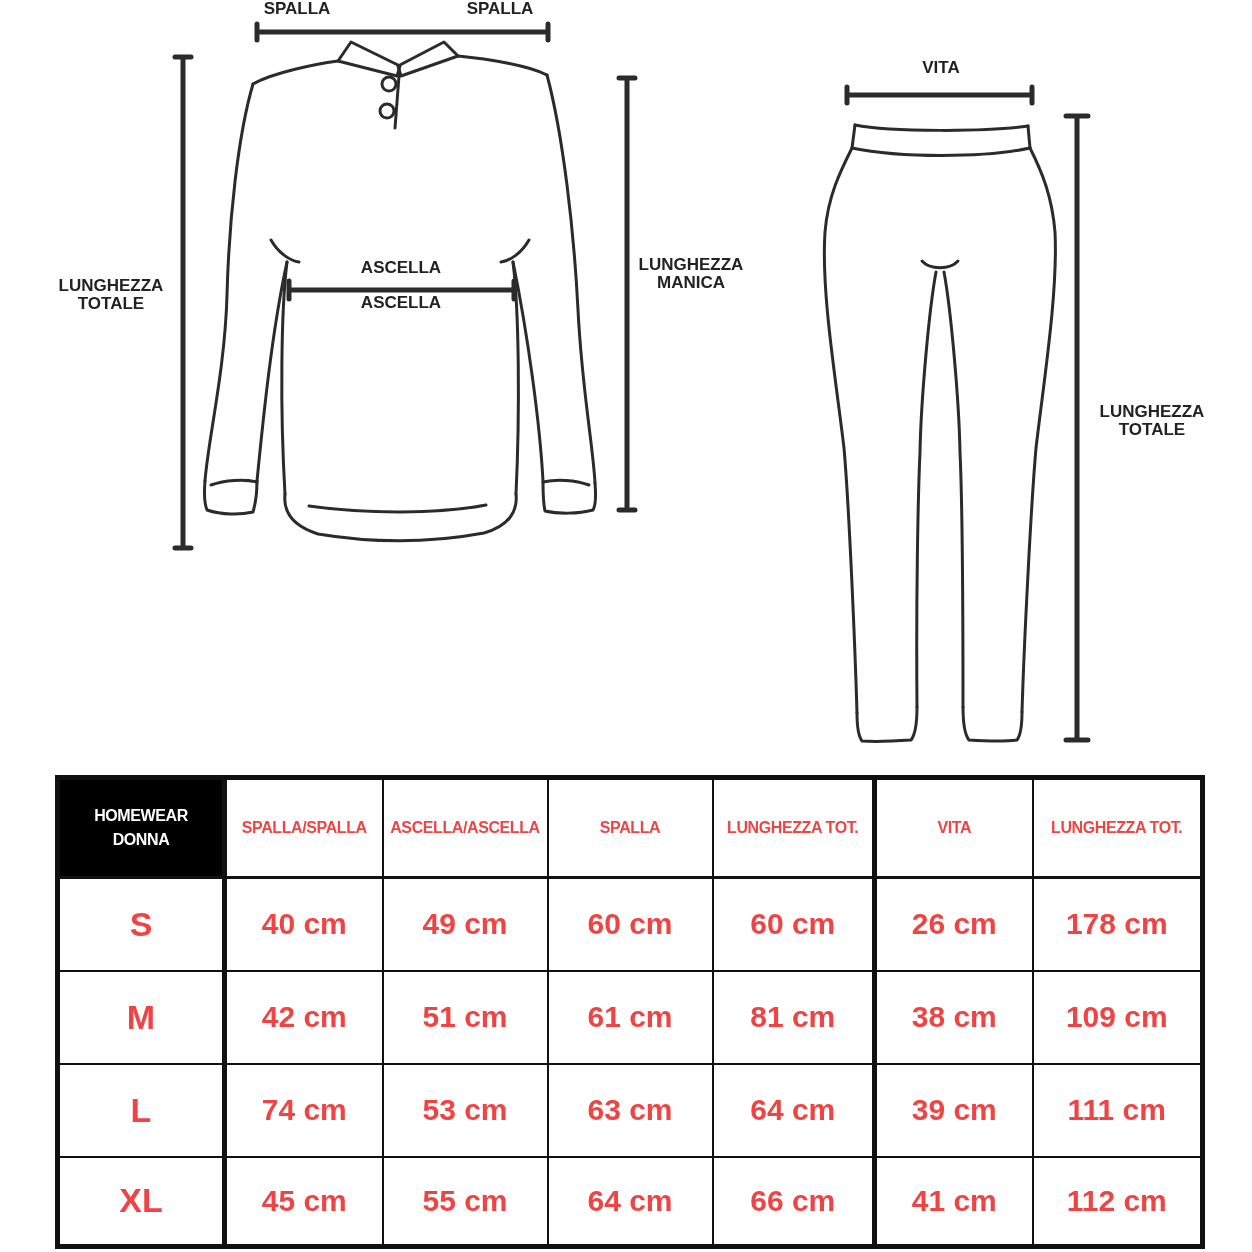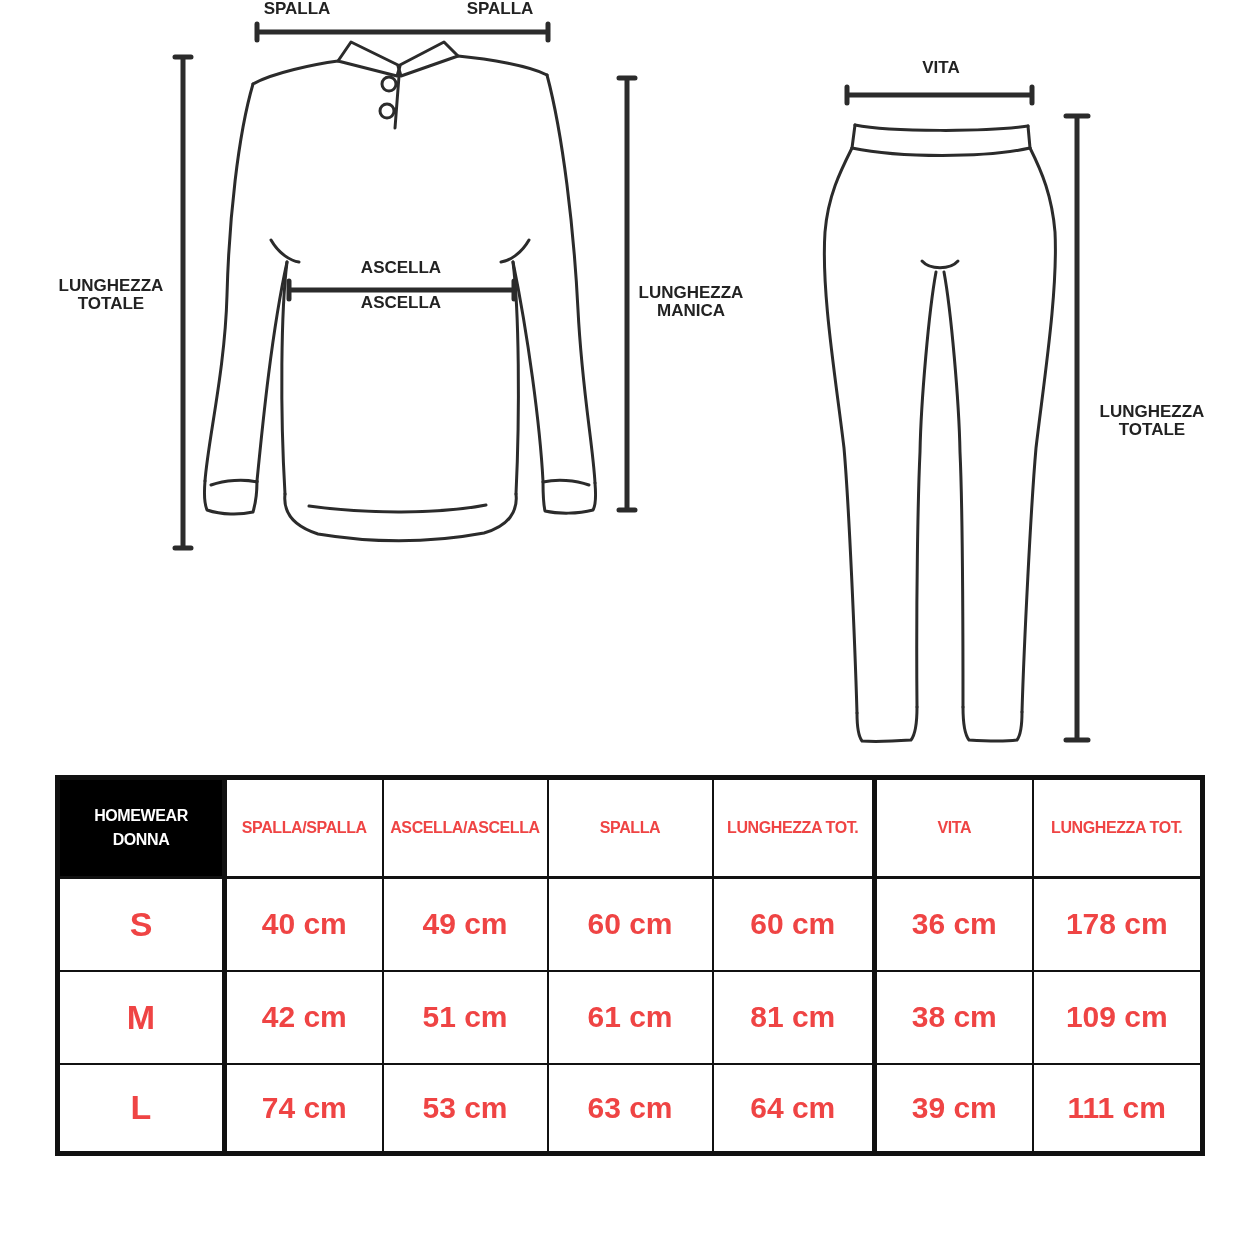--- a/index.html
+++ b/index.html
@@ -92,21 +92,21 @@
       <path d="M963 707 C963 724 965 735 969 740 C984 741 1002 742 1017 740 C1020 736 1022 727 1022 712"></path>
       <path d="M1022 712 C1024 645 1031 505 1036 448 C1044 380 1058 292 1055 232 C1052 196 1042 172 1030 148"></path>
     </g>
   </svg>
 
   <div class="lbl" style="left:297px;top:0px;">SPALLA</div>
   <div class="lbl" style="left:500px;top:0px;">SPALLA</div>
   <div class="lbl" style="left:401px;top:259px;">ASCELLA</div>
   <div class="lbl" style="left:401px;top:294px;">ASCELLA</div>
   <div class="lbl wrap" style="left:111px;top:277px;">LUNGHEZZA TOTALE</div>
-  <div class="lbl wrap" style="left:691px;top:284px;">LUNGHEZZA MANICA</div>
+  <div class="lbl wrap" style="left:691px;top:256px;">LUNGHEZZA MANICA</div>
   <div class="lbl" style="left:941px;top:59px;">VITA</div>
   <div class="lbl wrap" style="left:1152px;top:403px;">LUNGHEZZA TOTALE</div>
 
   <div class="size-table-wrap">
     <table>
       <colgroup>
         <col style="width:167px">
           <col style="width:158px">
           <col style="width:165px">
         <col style="width:165px">
@@ -125,37 +125,46 @@
         <th class="thickR">LUNGHEZZA TOT.</th>
         <th>VITA</th>
         <th>LUNGHEZZA TOT.</th>
       </tr>
       <tr class="r">
         <td class="size thickR">S</td>
         <td class="val">40 cm</td>
         <td class="val">49 cm</td>
         <td class="val">60 cm</td>
         <td class="val thickR">60 cm</td>
-        <td class="val">36 cm</td>
+        <td class="val">26 cm</td>
         <td class="val">178 cm</td>
       </tr>
       <tr class="r">
         <td class="size thickR">M</td>
         <td class="val">42 cm</td>
         <td class="val">51 cm</td>
         <td class="val">61 cm</td>
         <td class="val thickR">81 cm</td>
         <td class="val">38 cm</td>
         <td class="val">109 cm</td>
       </tr>
       <tr class="r">
         <td class="size thickR">L</td>
         <td class="val">74 cm</td>
         <td class="val">53 cm</td>
         <td class="val">63 cm</td>
         <td class="val thickR">64 cm</td>
         <td class="val">39 cm</td>
         <td class="val">111 cm</td>
       </tr>
+      <tr class="r">
+        <td class="size thickR">XL</td>
+        <td class="val">45 cm</td>
+        <td class="val">55 cm</td>
+        <td class="val">64 cm</td>
+        <td class="val thickR">66 cm</td>
+        <td class="val">41 cm</td>
+        <td class="val">112 cm</td>
+      </tr>
     </tbody>
       </table>
   </div>
 </div>
 
 </body></html>

